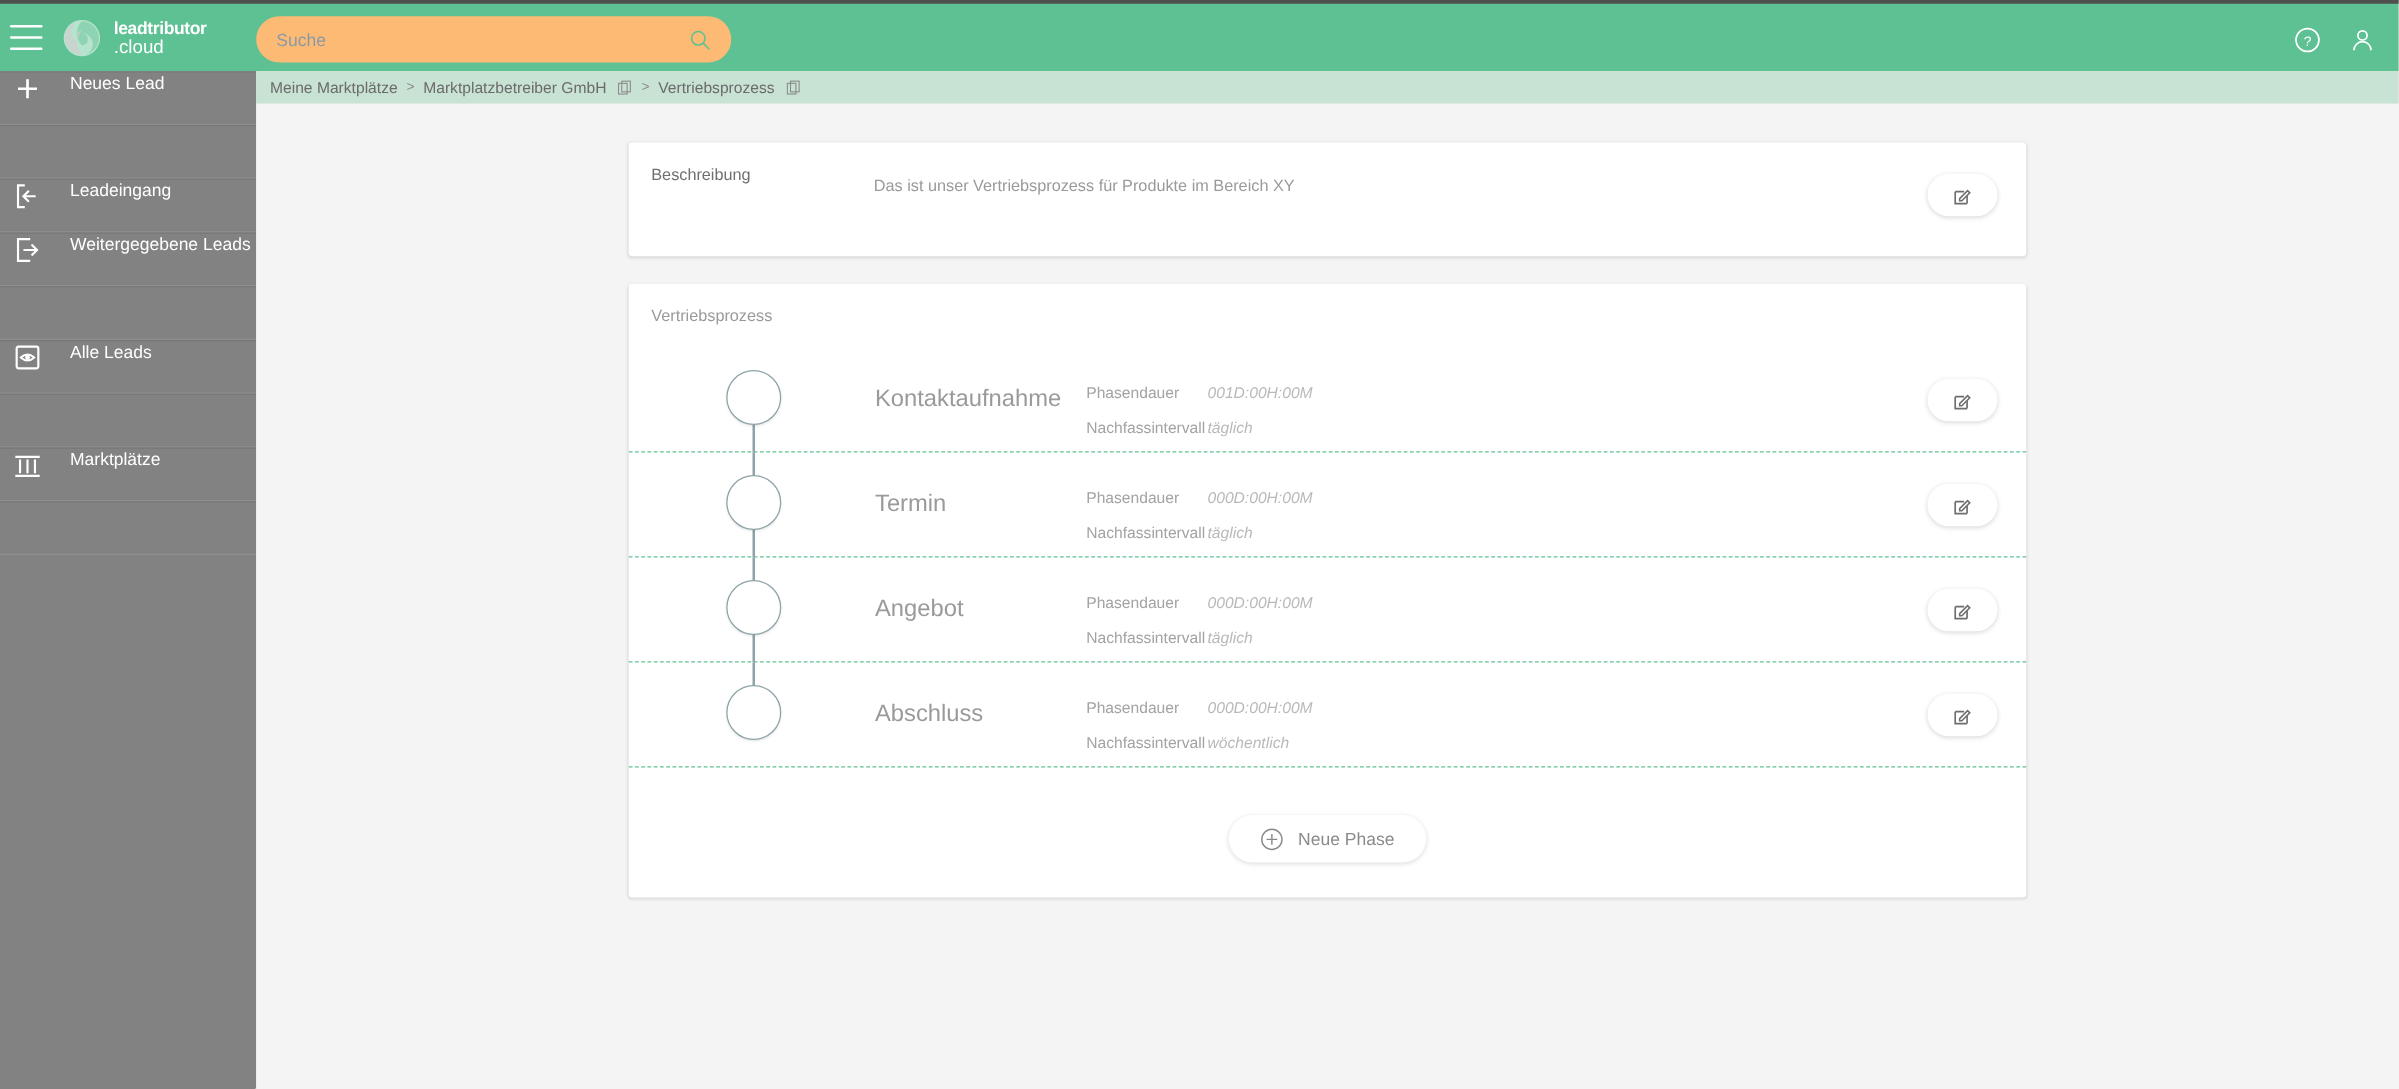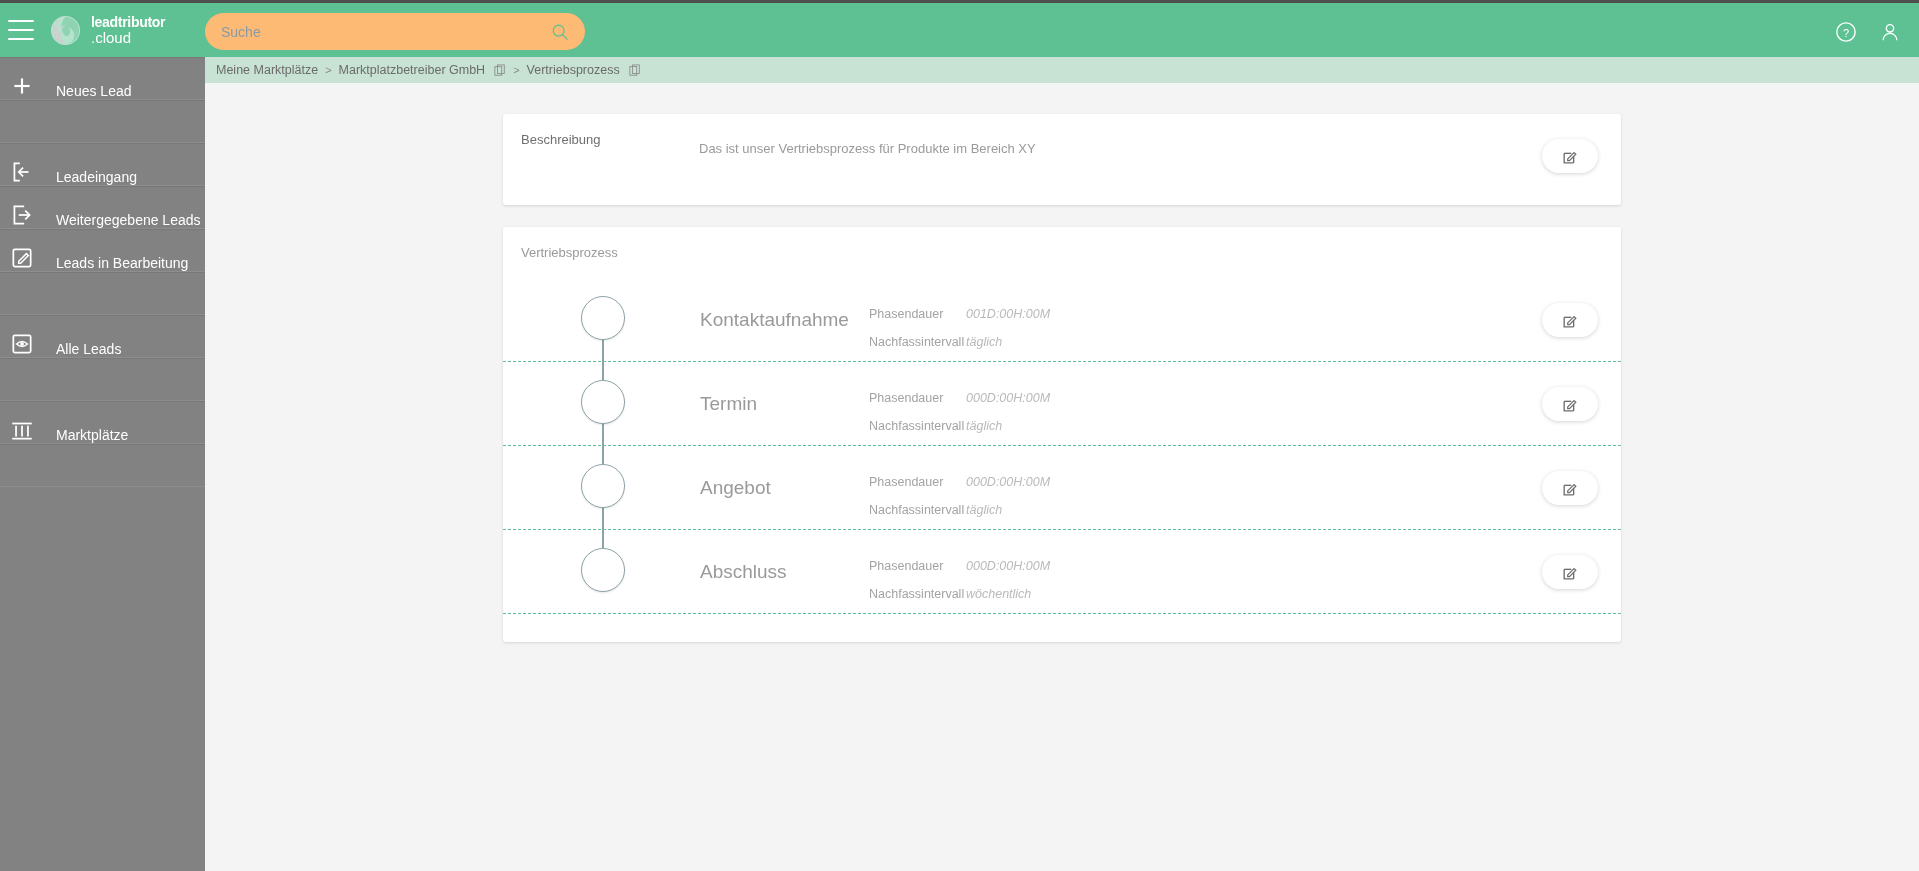--- a/index.html
+++ b/index.html
@@ -44,21 +44,21 @@
   .top-right { position: absolute; right: 18px; top: 0; height: 57px;
                display: flex; align-items: center; gap: 22px; }
   .top-right .ic { width: 22px; height: 22px; cursor: pointer; }
 
   
   .sidebar {
     position: absolute; top: 57px; left: 0; width: 205px; height: 814px;
     background: #828282;
   }
   .nav-item {
-    height: 43px; display: flex; align-items: flex-end;
+    height: 43px; display: flex; align-items: flex-start;
     border-bottom: 1px solid #8e8e8e; border-top: 1px solid #787878;
     color: #ffffff; font-size: 14px; cursor: pointer;
   }
   .nav-item.spacer { cursor: default; }
   .nav-ico { width: 26px; height: 26px; flex: 0 0 26px; margin-left: 9px; margin-right: 21px; }
   .nav-label { white-space: nowrap; }
 
   
   .crumbbar {
     position: absolute; top: 57px; left: 205px; width: 1714px; height: 26px;
@@ -192,27 +192,20 @@
 
     <div class="nav-item">
       <svg class="nav-ico" viewBox="0 0 24 24">
         <path d="M14 4 H5 V20 H14" fill="none" stroke="#ffffff" stroke-width="1.6"></path>
         <line x1="9" y1="12" x2="19" y2="12" stroke="#ffffff" stroke-width="1.6"></line>
         <polyline points="15,8 19,12 15,16" fill="none" stroke="#ffffff" stroke-width="1.6"></polyline>
       </svg>
       <span class="nav-label">Weitergegebene Leads</span>
     </div>
 
-    <div class="nav-item">
-      <svg class="nav-ico" viewBox="0 0 24 24">
-        <rect x="4" y="4" width="16" height="16" rx="1.5" fill="none" stroke="#ffffff" stroke-width="1.6"></rect>
-        <path d="M9 15 l7-7 1.8 1.8 -7 7 H9 Z" fill="none" stroke="#ffffff" stroke-width="1.4"></path>
-      </svg>
-      <span class="nav-label">Leads in Bearbeitung</span>
-    </div>
 
     <div class="nav-item spacer"></div>
 
     <div class="nav-item">
       <svg class="nav-ico" viewBox="0 0 24 24">
         <rect x="4" y="4" width="16" height="16" rx="1.5" fill="none" stroke="#ffffff" stroke-width="1.6"></rect>
         <path d="M7 12 q5-4.5 10 0 q-5 4.5 -10 0 Z" fill="none" stroke="#ffffff" stroke-width="1.4"></path>
         <circle cx="12" cy="12" r="1.8" fill="#ffffff"></circle>
       </svg>
       <span class="nav-label">Alle Leads</span>
@@ -368,15 +361,25 @@
         <div class="edit-btn" style="top:25px;">
           <svg class="edit-ico" viewBox="0 0 24 24">
             <path d="M4 8 V20 H16" fill="none" stroke="#6e6e6e" stroke-width="1.7"></path>
             <path d="M4 8 H13" fill="none" stroke="#6e6e6e" stroke-width="1.7"></path>
             <path d="M16 20 V12" fill="none" stroke="#6e6e6e" stroke-width="1.7"></path>
             <path d="M8.5 15 l8-8 2.2 2.2 -8 8 H8.5 Z" fill="none" stroke="#6e6e6e" stroke-width="1.6"></path>
           </svg>
         </div>
       </div>
 
+      <div class="newphase-wrap">
+        <button class="btn-newphase">
+          <svg class="plus-ico" viewBox="0 0 20 20">
+            <circle cx="10" cy="10" r="8.5" fill="none" stroke="#8a8a8a" stroke-width="1.2"></circle>
+            <line x1="10" y1="5.5" x2="10" y2="14.5" stroke="#8a8a8a" stroke-width="1.2"></line>
+            <line x1="5.5" y1="10" x2="14.5" y2="10" stroke="#8a8a8a" stroke-width="1.2"></line>
+          </svg>
+          <span>Neue Phase</span>
+        </button>
+      </div>
     </div>
   </div>
 </div>
 
 </body></html>

